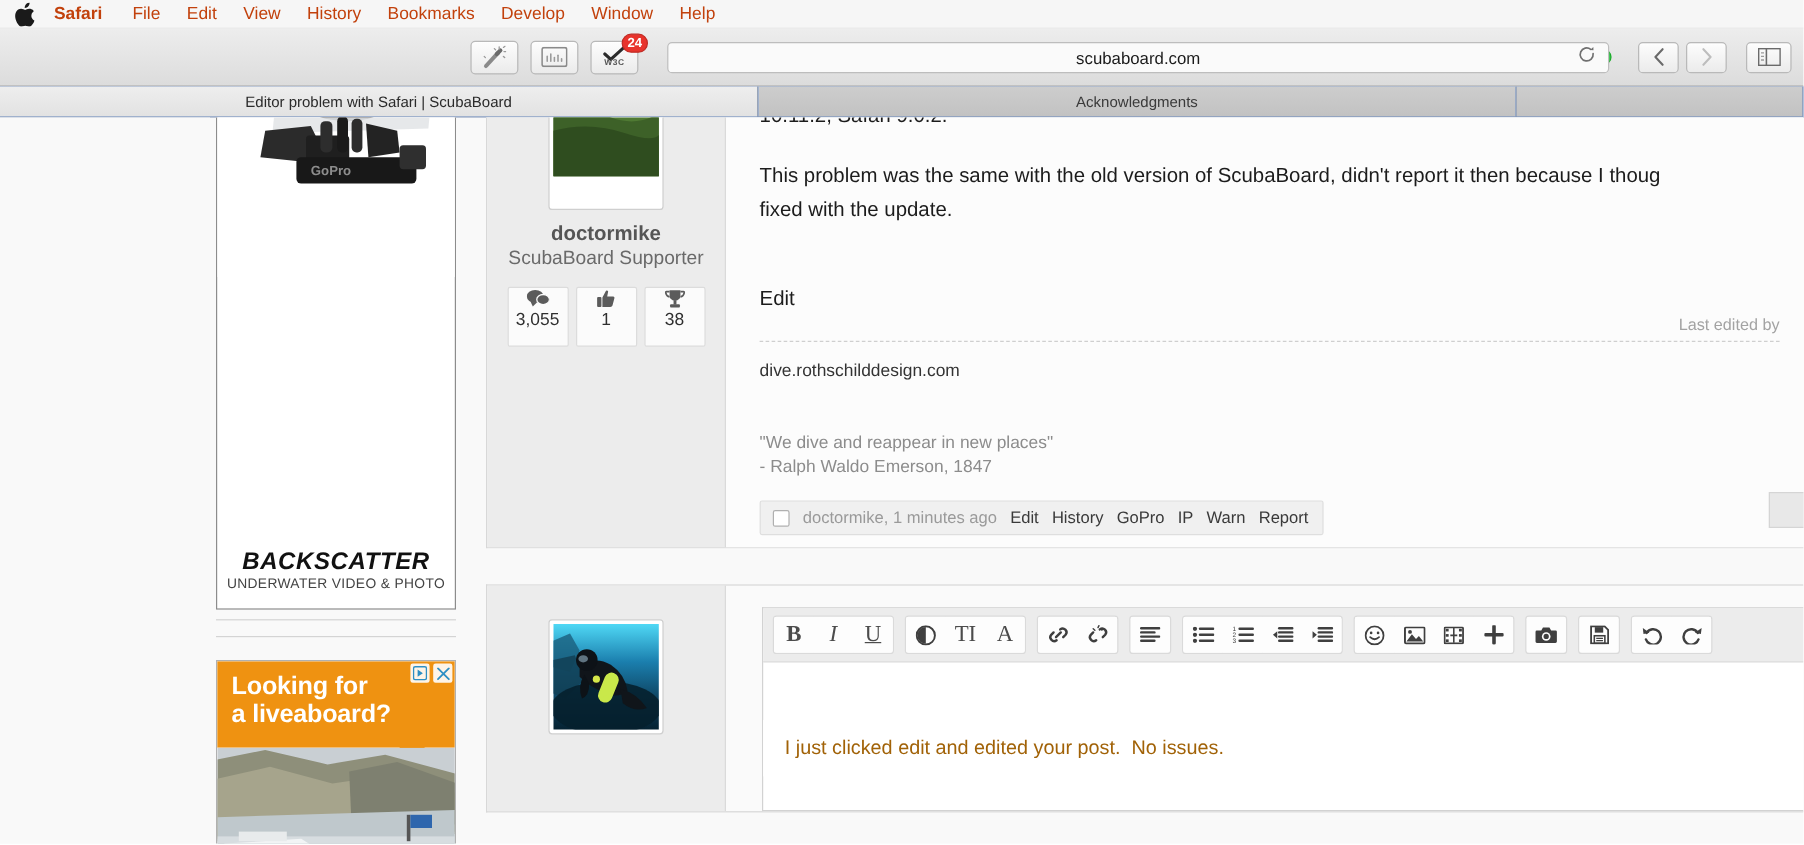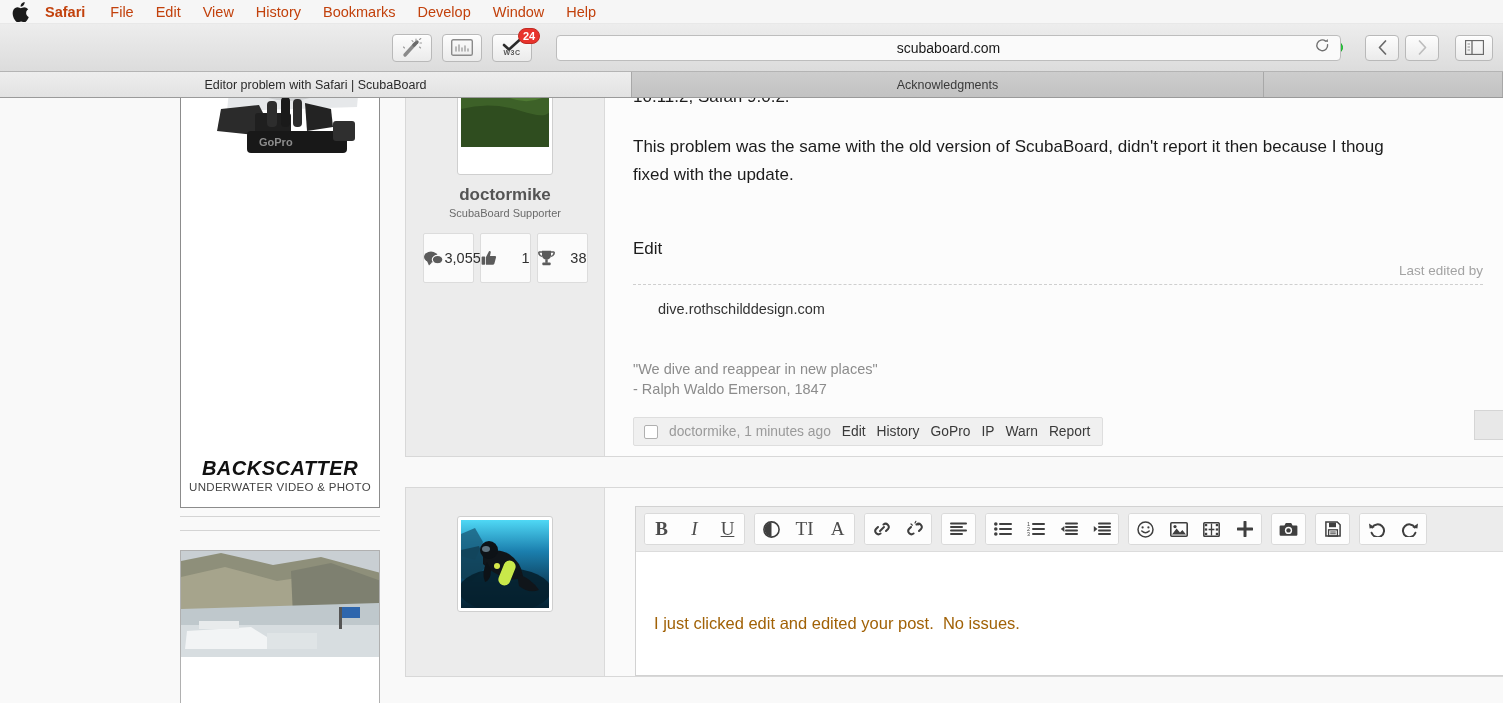--- a/index.html
+++ b/index.html
@@ -252,28 +252,28 @@
     border: 1px solid #cfcfcf;
     padding: 3px;
     border-radius: 3px;
     overflow: hidden;
   }
   .avatar-inner { width: 100%; height: 100%; overflow: hidden; position: relative; }
   .username {
     font-size: 17px; font-weight: bold; color: #555;
     margin-top: 10px;
   }
-  .usertitle { font-size: 11px; color: #6a6a6a; margin-top: 2px; }
+  .usertitle { font-size: 16px; color: #6a6a6a; margin-top: 2px; }
   .stats { display: flex; justify-content: center; gap: 6px; margin-top: 14px; }
   .stat {
     width: 51px; height: 50px;
     background: #fbfbfb;
     border: 1px solid #dcdcdc;
     border-radius: 2px;
-    display: flex; align-items: center; justify-content: space-between;
+    display: flex; flex-direction: column; align-items: center; justify-content: flex-start;
     gap: 2px;
   }
   .stat .ic { color: #5b5b5b; height: 17px; display:flex; align-items:center; }
   .stat .val { font-size: 14.5px; color: #2f2f2f; }
 
   .post-main {
     flex: 1;
     padding: 14px 20px 10px 28px;
     position: relative;
     background: #fcfcfc;
@@ -285,21 +285,21 @@
   }
   .edit-label { font-size: 17px; color: #1c1c1c; margin-top: 50px; }
   .last-edited {
     text-align: right;
     font-size: 13.5px;
     color: #a3a3a3;
     margin-top: 4px;
     white-space: nowrap;
   }
   .sig-divider { border-top: 1px dashed #cfcfcf; margin-top: 6px; }
-  .sig-link { font-size: 14.5px; color: #333; margin-top: 16px; margin-left: 25px; }
+  .sig-link { font-size: 14.5px; color: #333; margin-top: 16px; }
   .sig-quote {
     font-size: 14.5px; color: #8c8c8c; line-height: 20px; margin-top: 42px;
   }
   .post-footer {
     display: inline-flex;
     align-items: center;
     gap: 11px;
     margin-top: 18px;
     background: #f0f0f0;
     border: 1px solid #dedede;
@@ -530,20 +530,25 @@
         <div class="t2">UNDERWATER VIDEO &amp; PHOTO</div>
       </div>
     </div>
 
     <div class="sidebar-rules">
       <div></div>
       <div></div>
     </div>
 
     <div class="ad-liveaboard">
+      <div class="la-orange">
+        <div class="ln">Looking for</div>
+        <div class="ln">a liveaboard?</div>
+        <div class="la-tail"></div>
+      </div>
       <div class="ad-controls">
         <div class="ad-ctl">
           <svg width="12" height="12" viewBox="0 0 12 12">
                 <rect x="0.6" y="0.6" width="10.8" height="10.8" rx="1.4" fill="none" stroke="#2d8fc4" stroke-width="1.2"></rect>
                 <path d="M4 3 L8.4 6 L4 9 Z" fill="#2d8fc4"></path>
               </svg>
         </div>
         <div class="ad-ctl">
           <svg width="11" height="11" viewBox="0 0 11 11">
                 <path d="M1 1 L10 10 M10 1 L1 10" stroke="#2d8fc4" stroke-width="1.5" stroke-linecap="round"></path>

